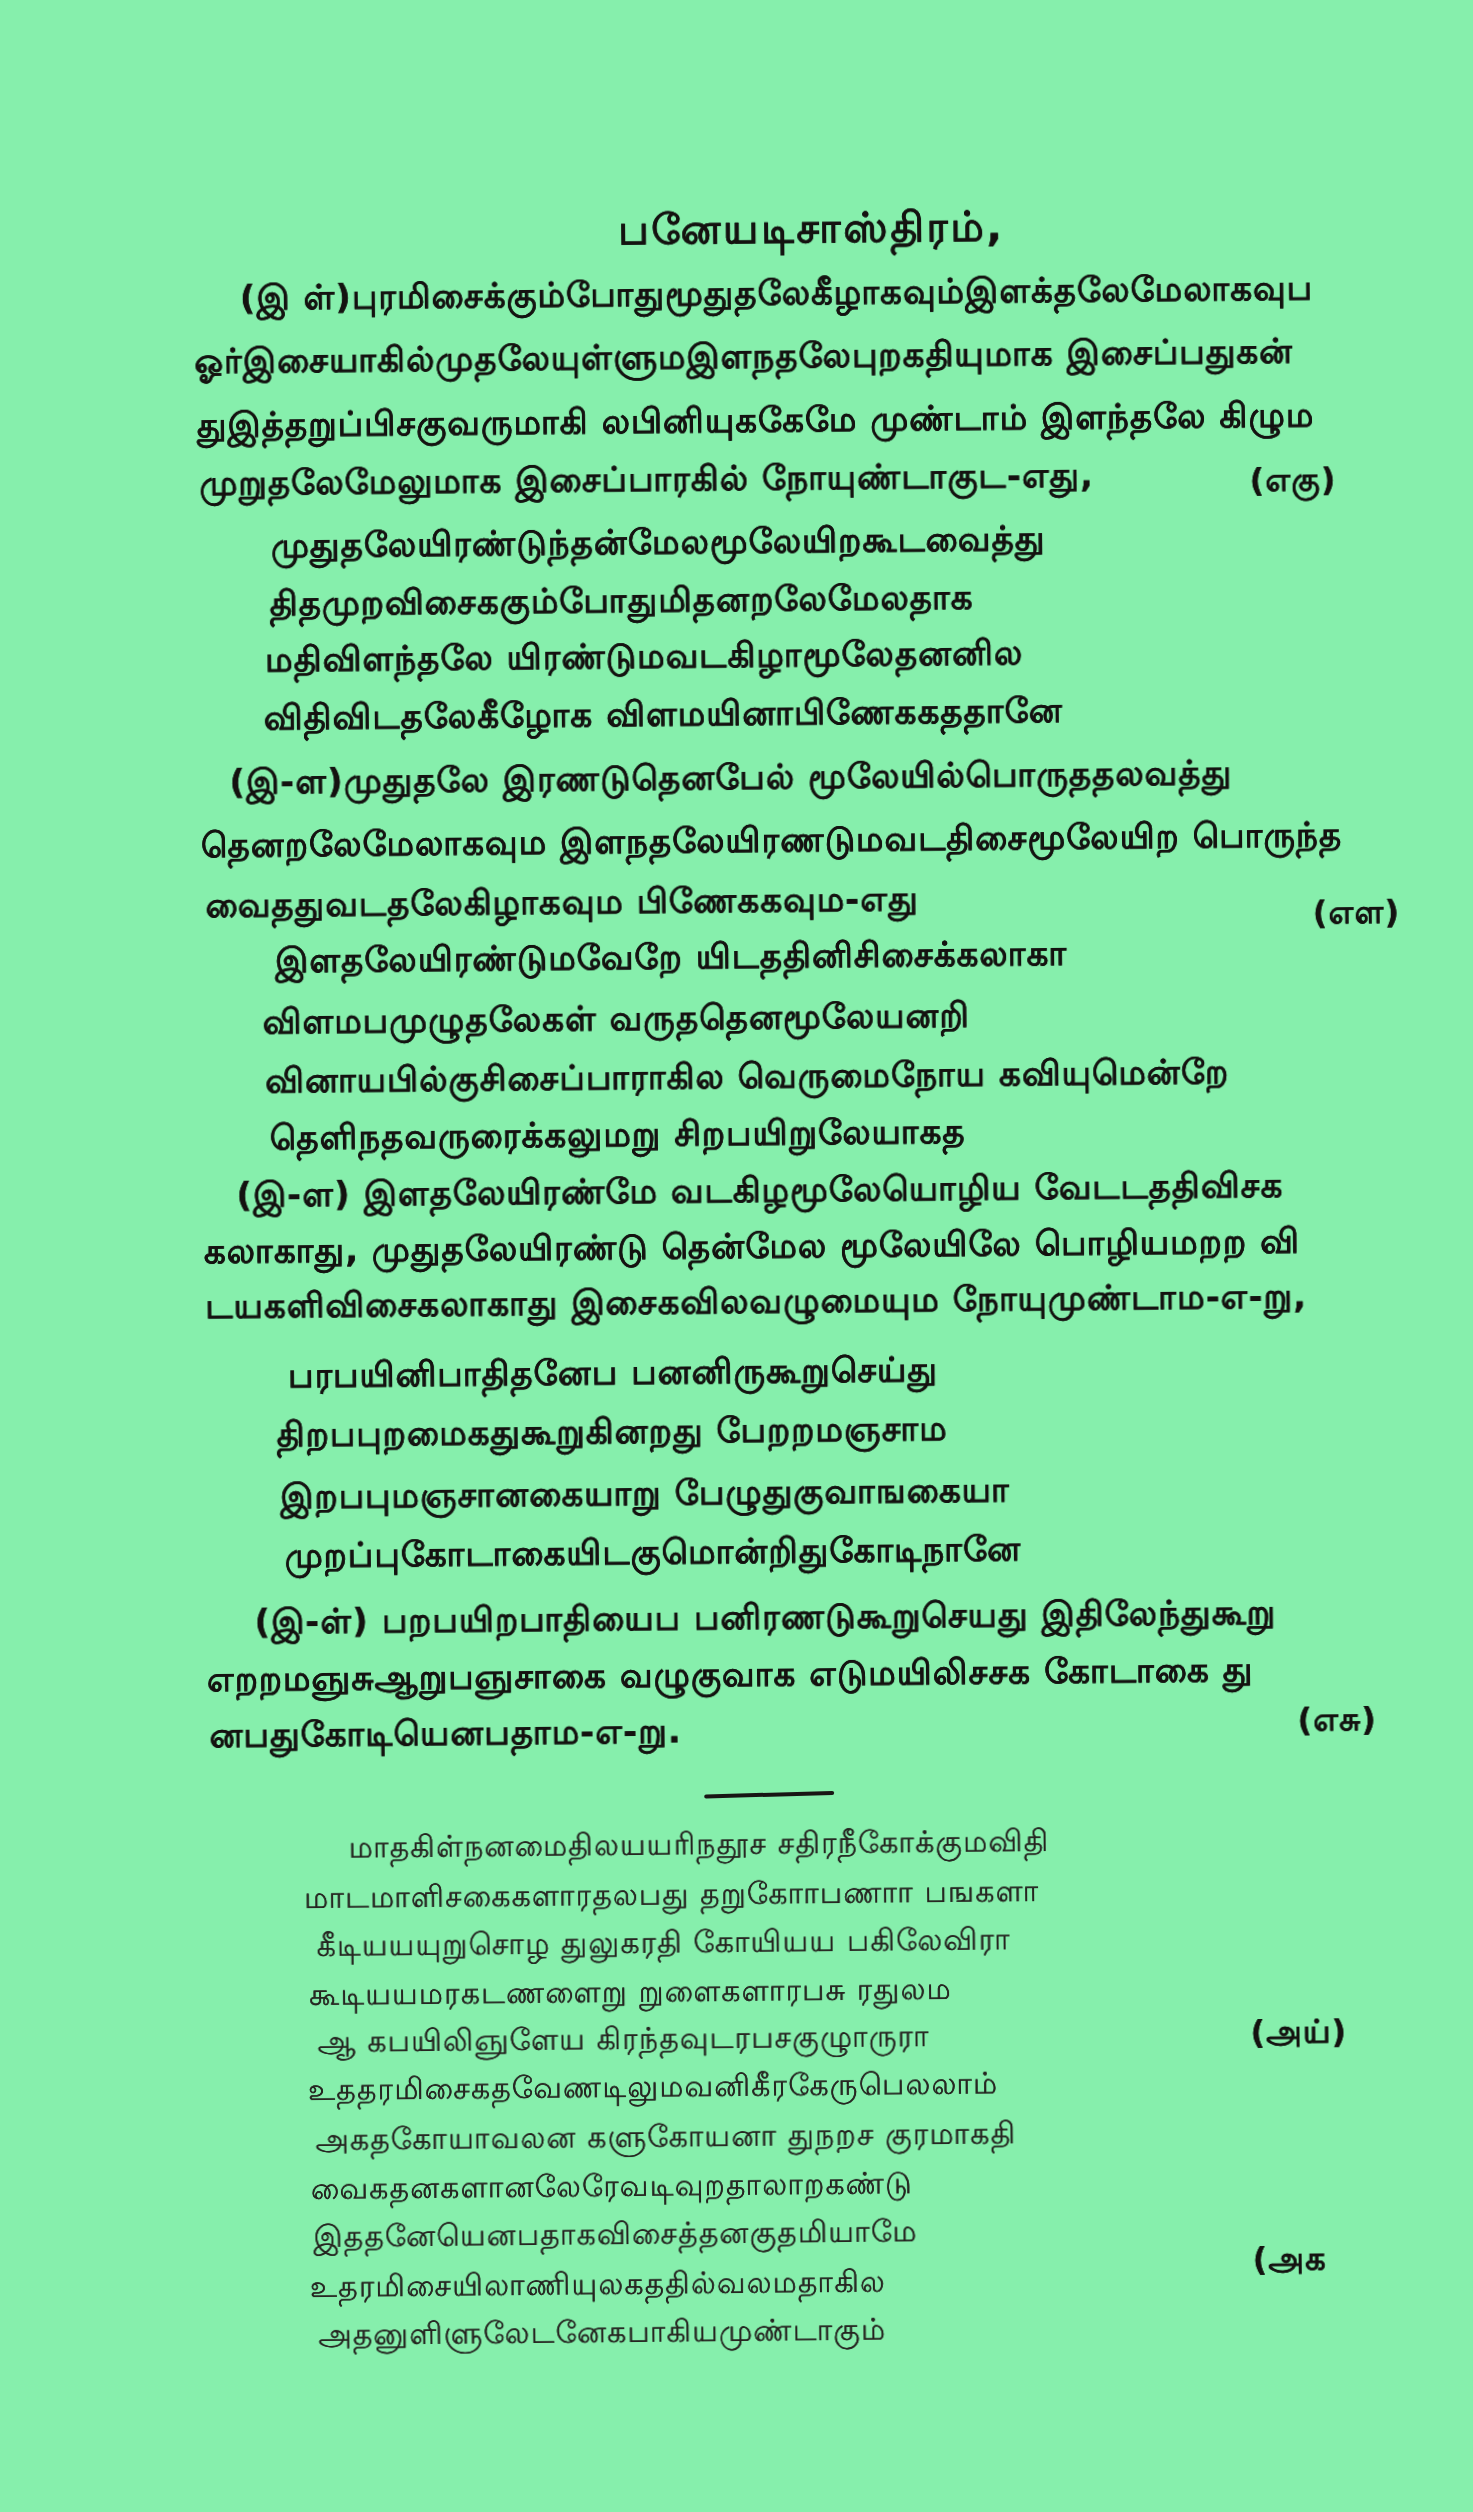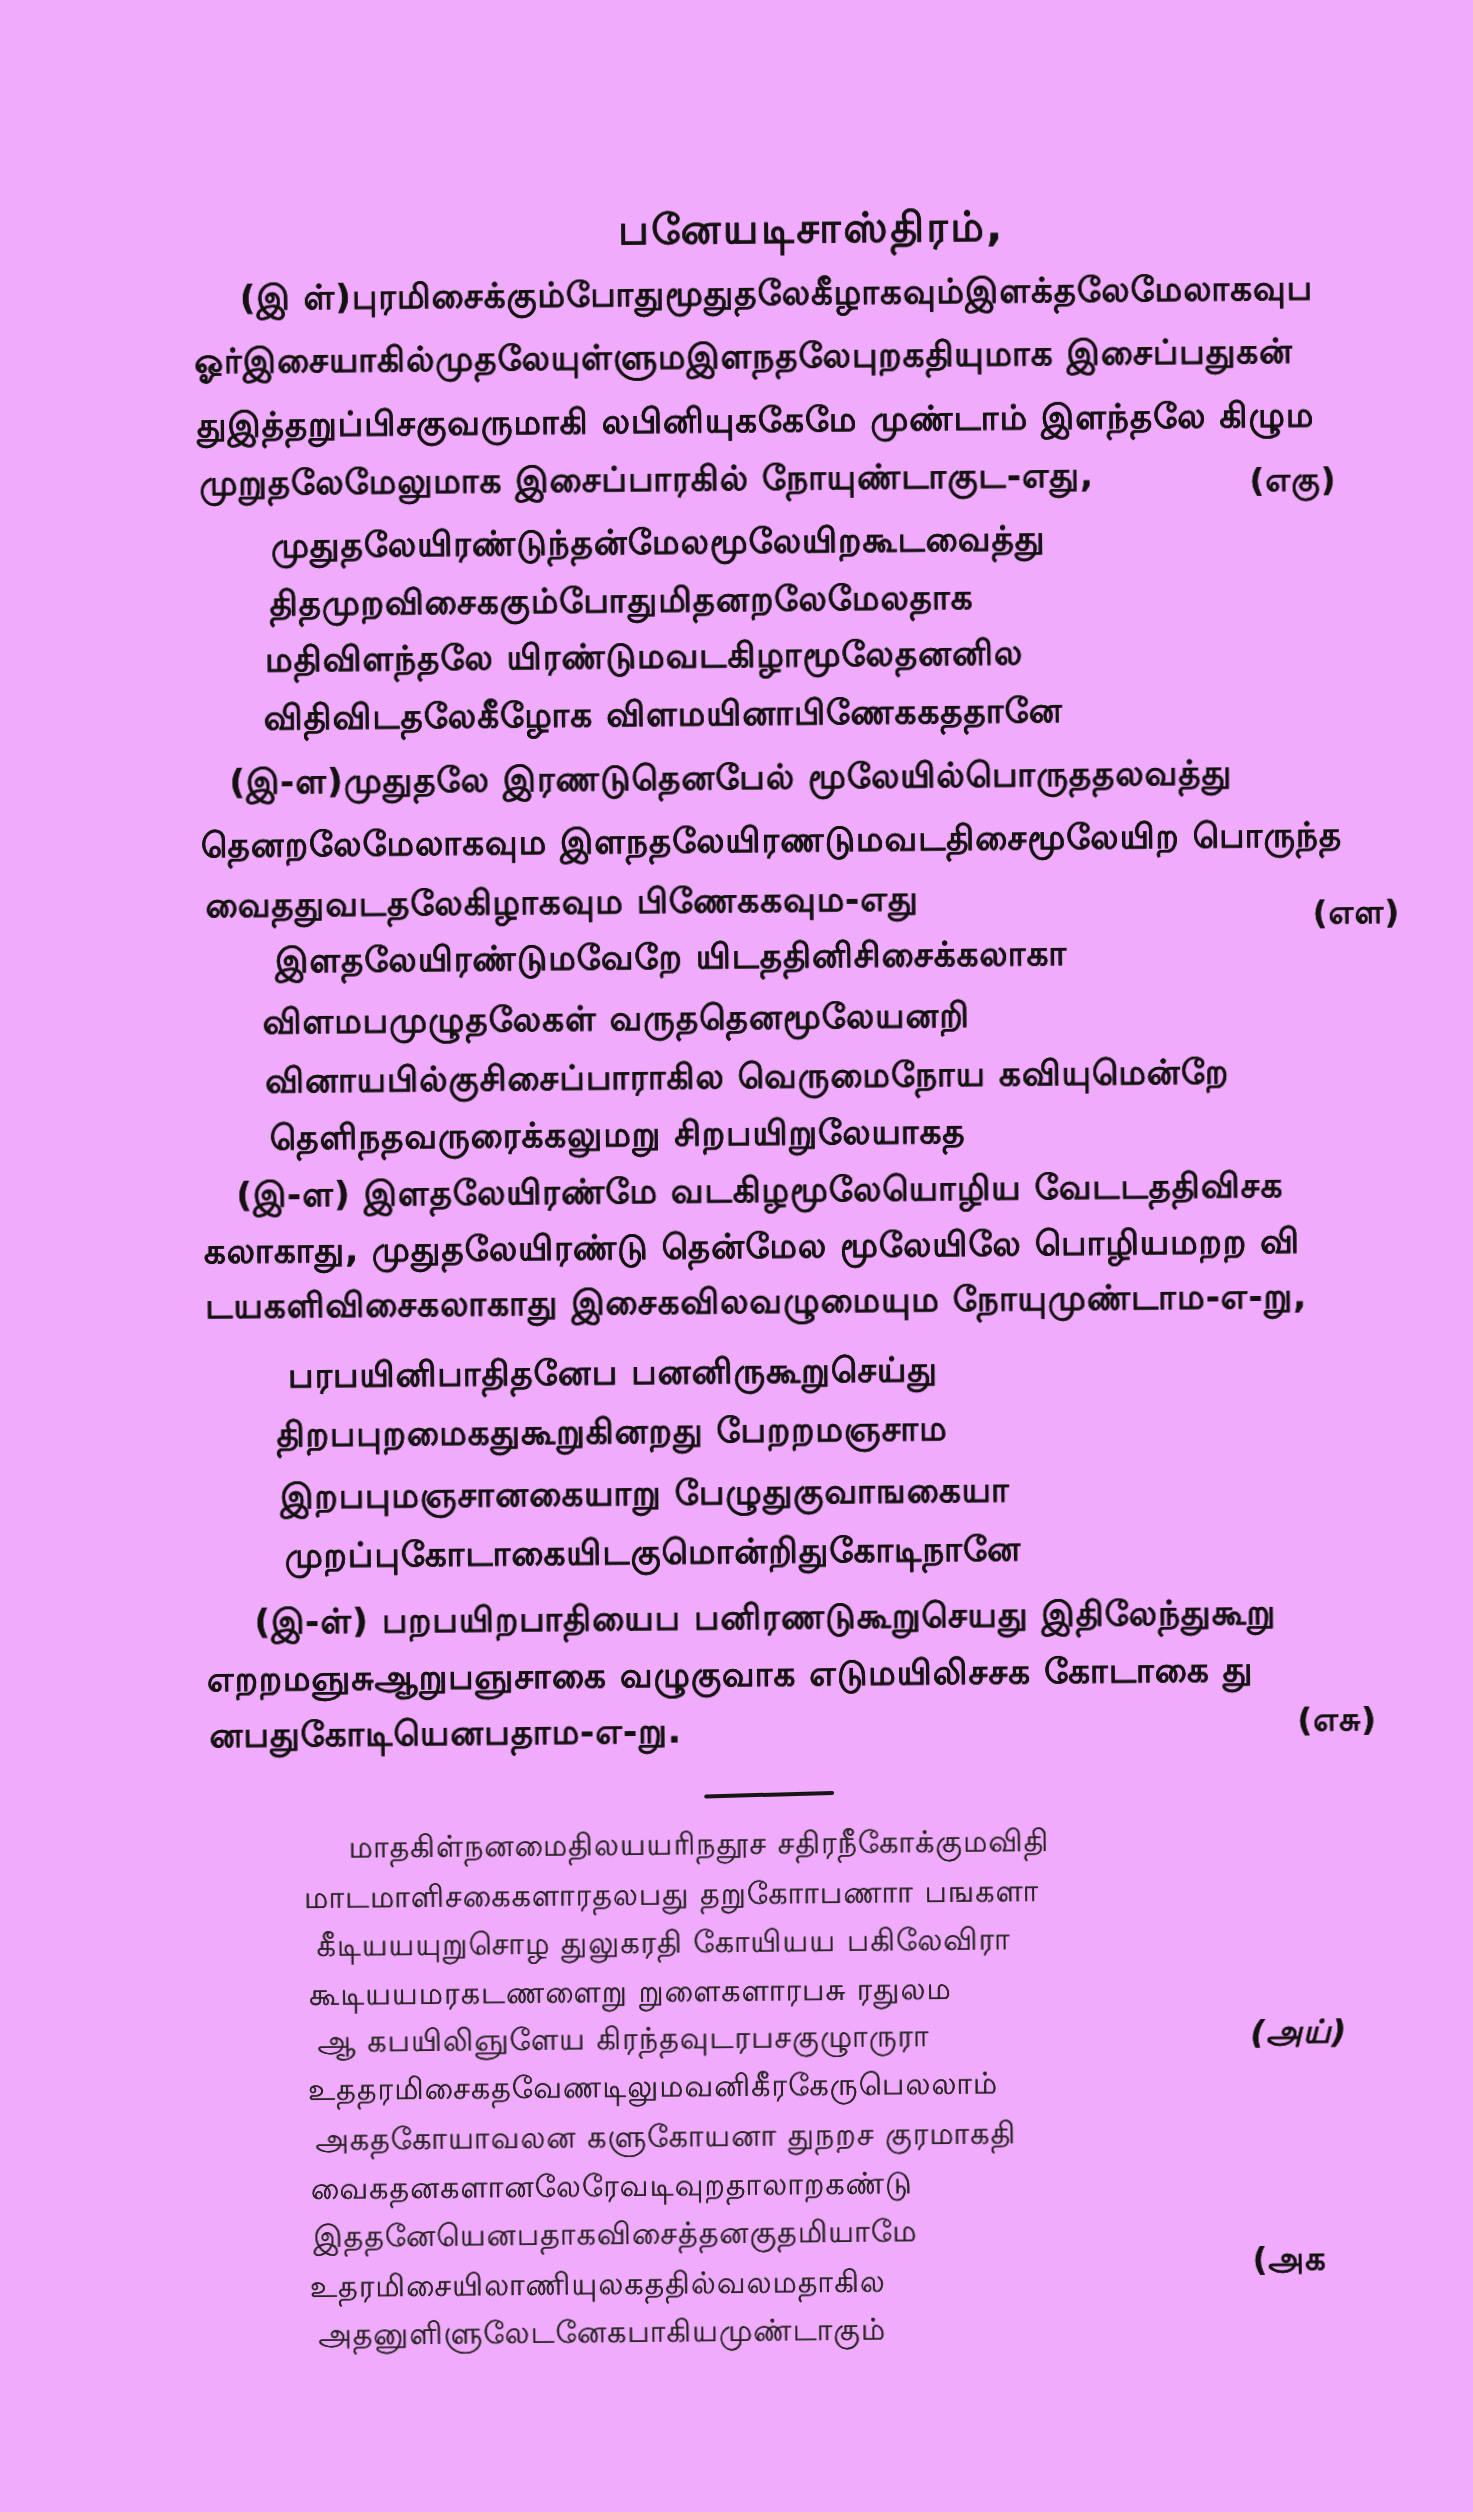--- a/index.html
+++ b/index.html
@@ -1,19 +1,19 @@
 <!DOCTYPE html>
 <html style="font-size:8.8px"><head>
 <meta charset="utf-8">
 <style>
   html,body{margin:0;padding:0;background:#e8e8e6;}
   .page{
     position:relative;
     width:1474px;height:2512px;
-    background:#f0abfc;
+    background:#86efac;
     overflow:hidden;
     font-family:"DejaVu Sans",sans-serif;
     color:#141210;
   }
   
   .scan-layer{
     position:absolute;left:0;top:0;width:100%;height:100%;
     transform:rotate(-0.55deg);
     transform-origin:50% 50%;
   }
@@ -91,21 +91,21 @@
         <div class="text-line" style="top: 1597px; left: 251px;">(இ-ள்) பறபயிறபாதியைப பனிரணடுகூறுசெயது இதிலேந்துகூறு</div>
         <div class="text-line" style="top: 1654px; left: 203px;">எறறமஞுசுஆறுபஞுசாகை வழுகுவாக எடுமயிலிசசக கோடாகை து</div>
         <div class="text-line" style="top: 1710px; left: 205px;">னபதுகோடியெனபதாம-எ-று.</div>
         <div class="verse-marker" style="top: 1706px; left: 1268px; margin-left: 25px;">(எசு)</div>
         <div class="section-divider"></div>
         <div class="text-line final" style="top: 1826px; left: 343px;">மாதகிள்நனமைதிலயயரிநதூச சதிரநீகோக்குமவிதி</div>
         <div class="text-line final" style="top: 1876px; left: 298px;">மாடமாளிசகைகளாரதலபது தறுகோாபணாா பஙகளா</div>
         <div class="text-line final" style="top: 1924px; left: 310px;">கீடியயயுறுசொழ துலுகரதி கோயியய பகிலேவிரா</div>
         <div class="text-line final" style="top: 1973px; left: 302px;">கூடியயமரகடணளைறு றுளைகளாரபசு ரதுலம</div>
         <div class="text-line final" style="top: 2020px; left: 310px;">ஆ கபயிலிஞுளேய கிரந்தவுடரபசகுழுாருரா</div>
-        <div class="verse-marker" style="top: 2018px; left: 1243px; font-style: italic;">(அய்)</div>
+        <div class="verse-marker" style="top: 2018px; left: 1243px;">(அய்)</div>
         <div class="text-line final" style="top: 2068px; left: 300px;">உததரமிசைகதவேணடிலுமவனிகீரகேருபெலலாம்</div>
         <div class="text-line final" style="top: 2118px; left: 307px;">அகதகோயாவலன களுகோயனா துநறச குரமாகதி</div>
         <div class="text-line final" style="top: 2167px; left: 302px;">வைகதனகளானலேரேவடிவுறதாலாறகண்டு</div>
         <div class="text-line final" style="top: 2215px; left: 304px;">இததனேயெனபதாகவிசைத்தனகுதமியாமே</div>
         <div class="verse-marker" style="top: 2212px; left: 1243px; margin-top: 33px;">(அக</div>
         <div class="text-line final" style="top: 2265px; left: 300px;">உதரமிசையிலாணியுலகததில்வலமதாகில</div>
         <div class="text-line final" style="top: 2313px; left: 308px;">அதனுளிளுலேடனேகபாகியமுண்டாகும்</div>
       </div>
   </div>
 </div>

